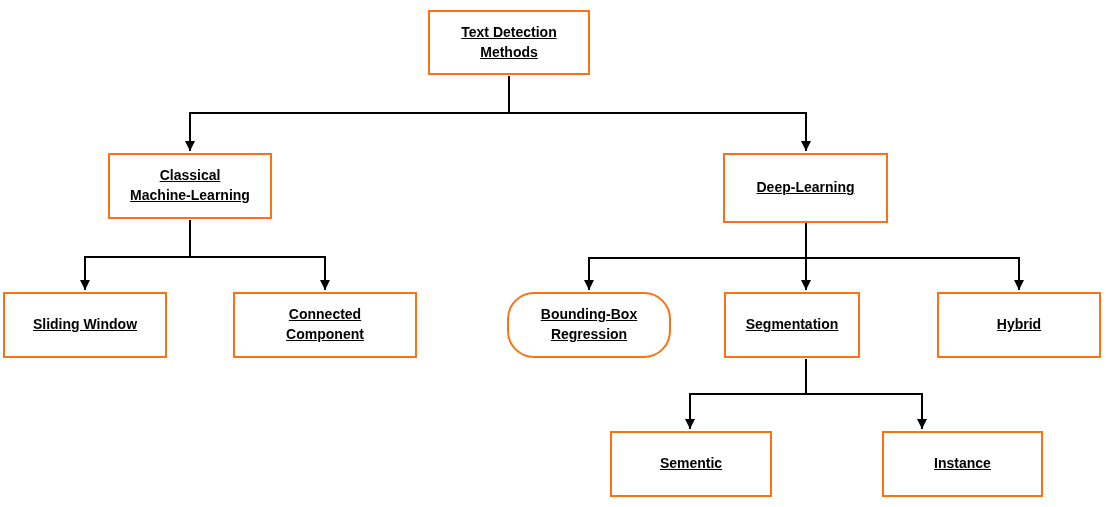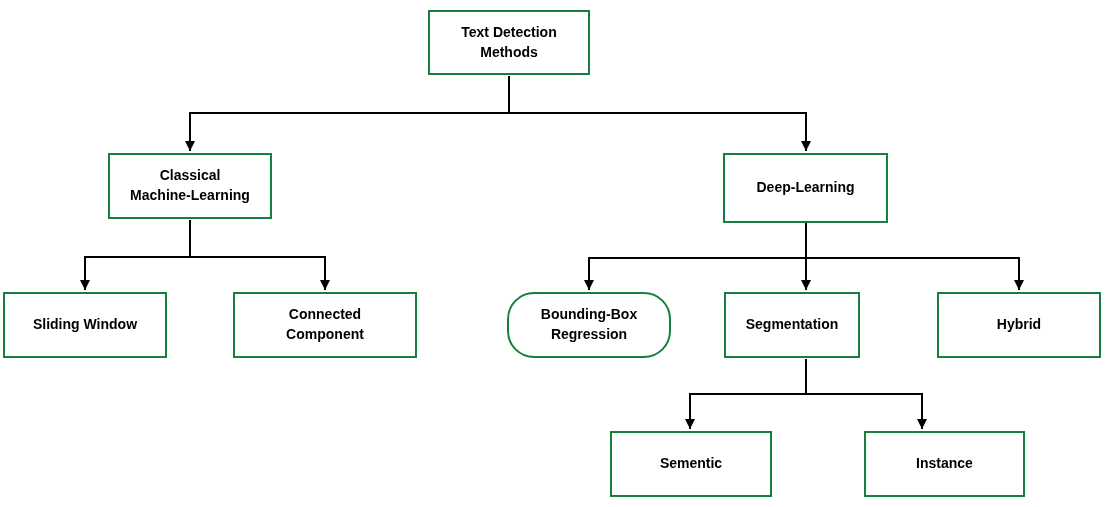--- a/index.html
+++ b/index.html
@@ -19,45 +19,46 @@
     position: absolute;
     left: 0;
     top: 0;
     width: 1106px;
     height: 507px;
     pointer-events: none;
   }
   .node {
     position: absolute;
     box-sizing: border-box;
-    border: 2px solid #15803d;
+    border: 2px solid #f97316;
     background: #ffffff;
     display: flex;
     align-items: center;
     justify-content: center;
     text-align: center;
     padding: 2px 20px;
+    text-decoration: underline;
   }
   .node span {
     font-size: 14px;
     font-weight: bold;
     color: #000000;
     line-height: 1.4;
   }
   
   .n-root        { left: 428px; top: 10px;  width: 162px; height: 65px; }
   .n-classical   { left: 108px; top: 153px; width: 164px; height: 66px; justify-content: center; }
   .n-deep        { left: 723px; top: 153px; width: 165px; height: 70px; }
   .n-sliding     { left: 3px;   top: 292px; width: 164px; height: 66px; }
   .n-connected   { left: 233px; top: 292px; width: 184px; height: 66px; }
   .n-bbox        { left: 507px; top: 292px; width: 164px; height: 66px; border-radius: 27px; }
   .n-segment     { left: 724px; top: 292px; width: 136px; height: 66px; }
   .n-hybrid      { left: 937px; top: 292px; width: 164px; height: 66px; }
   .n-sementic    { left: 610px; top: 431px; width: 162px; height: 66px; }
-  .n-instance    { left: 864px; top: 431px; width: 161px; height: 66px; }
+  .n-instance    { left: 882px; top: 431px; width: 161px; height: 66px; }
 </style>
 </head>
 <body>
 
 <div class="diagram">
 
   <svg class="connector-layer" viewBox="0 0 1106 507" xmlns="http://www.w3.org/2000/svg">
     <defs>
       <marker id="arrow" viewBox="0 0 10 10" refX="10" refY="5" markerWidth="5" markerHeight="6" orient="auto-start-reverse">
         <path d="M0,0 L10,5 L0,10 z" fill="#000000"></path>

